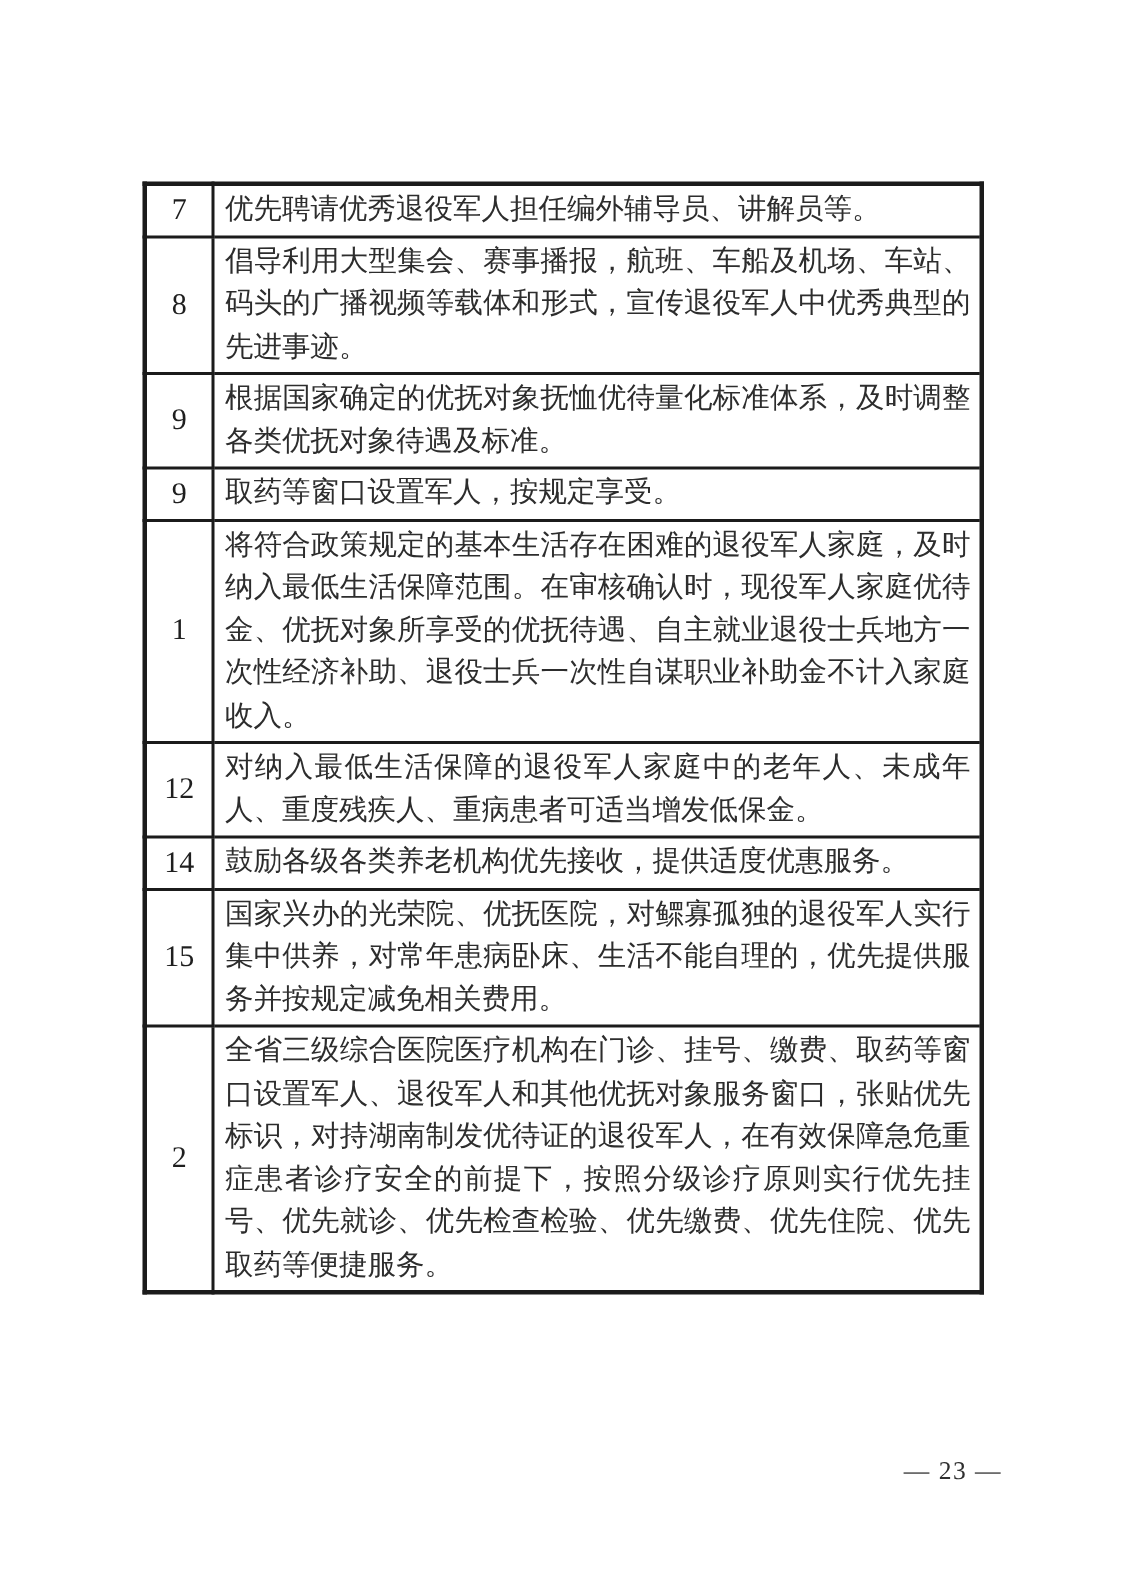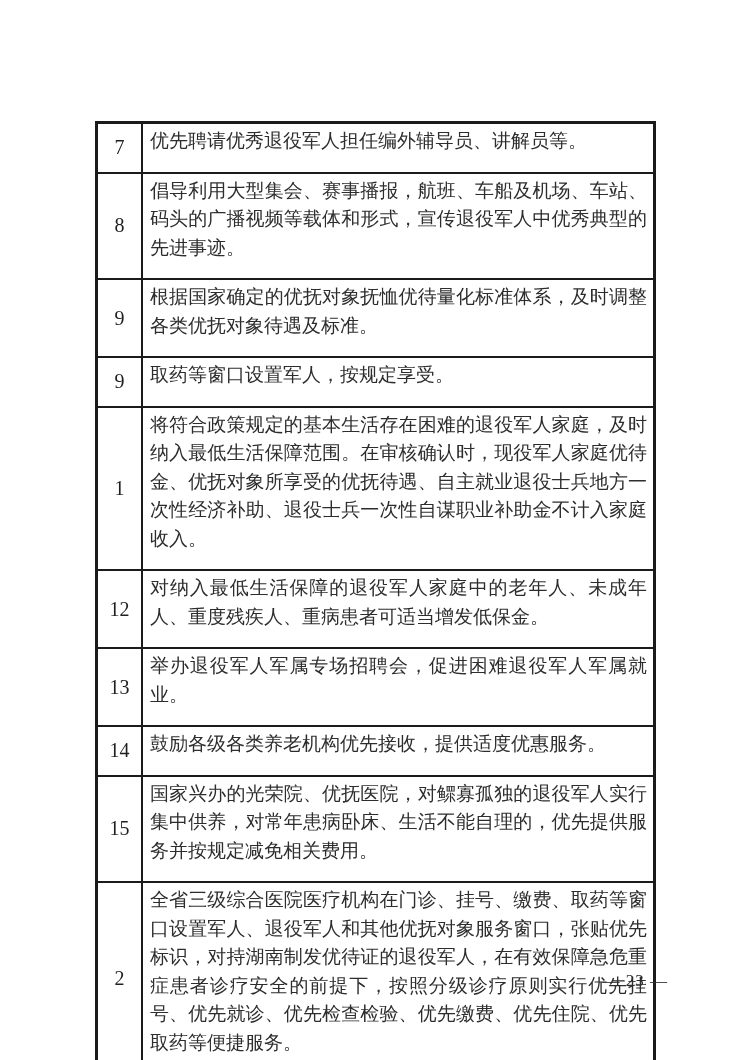--- a/index.html
+++ b/index.html
@@ -33,24 +33,25 @@
     width: 43px;
     text-align: center;
     font-size: 20px;
     padding: 1px 0;
     font-family: "Liberation Serif", "DejaVu Serif", serif;
     color: #1f1f1f;
   }
   td.cell-text {
     font-size: 19px;
     line-height: 28.5px;
-    padding: 2px 6px 17px 7px;
+    padding: 2px 6px 2px 7px;
     text-align: justify;
     text-justify: inter-character;
     color: #2d2d2d;
+    font-family: Liberation Serif, serif;
   }
   .page-number {
     position: absolute;
     top: 971px;
     right: 82px;
     font-size: 17px;
     letter-spacing: 1px;
     color: #2f2f2f;
     font-family: "Liberation Serif", "DejaVu Serif", serif;
   }
@@ -80,24 +81,20 @@
       </tr>
       <tr>
         <td class="cell-num">1</td>
         <td class="cell-text">将符合政策规定的基本生活存在困难的退役军人家庭，及时纳入最低生活保障范围。在审核确认时，现役军人家庭优待金、优抚对象所享受的优抚待遇、自主就业退役士兵地方一次性经济补助、退役士兵一次性自谋职业补助金不计入家庭收入。</td>
       </tr>
       <tr>
         <td class="cell-num">12</td>
         <td class="cell-text">对纳入最低生活保障的退役军人家庭中的老年人、未成年人、重度残疾人、重病患者可适当增发低保金。</td>
       </tr>
       <tr>
-        <td class="cell-num">13</td>
-        <td class="cell-text">举办退役军人军属专场招聘会，促进困难退役军人军属就业。</td>
-      </tr>
-      <tr>
         <td class="cell-num">14</td>
         <td class="cell-text">鼓励各级各类养老机构优先接收，提供适度优惠服务。</td>
       </tr>
       <tr>
         <td class="cell-num">15</td>
         <td class="cell-text">国家兴办的光荣院、优抚医院，对鳏寡孤独的退役军人实行集中供养，对常年患病卧床、生活不能自理的，优先提供服务并按规定减免相关费用。</td>
       </tr>
       <tr>
         <td class="cell-num">2</td>
         <td class="cell-text">全省三级综合医院医疗机构在门诊、挂号、缴费、取药等窗口设置军人、退役军人和其他优抚对象服务窗口，张贴优先标识，对持湖南制发优待证的退役军人，在有效保障急危重症患者诊疗安全的前提下，按照分级诊疗原则实行优先挂号、优先就诊、优先检查检验、优先缴费、优先住院、优先取药等便捷服务。</td>

